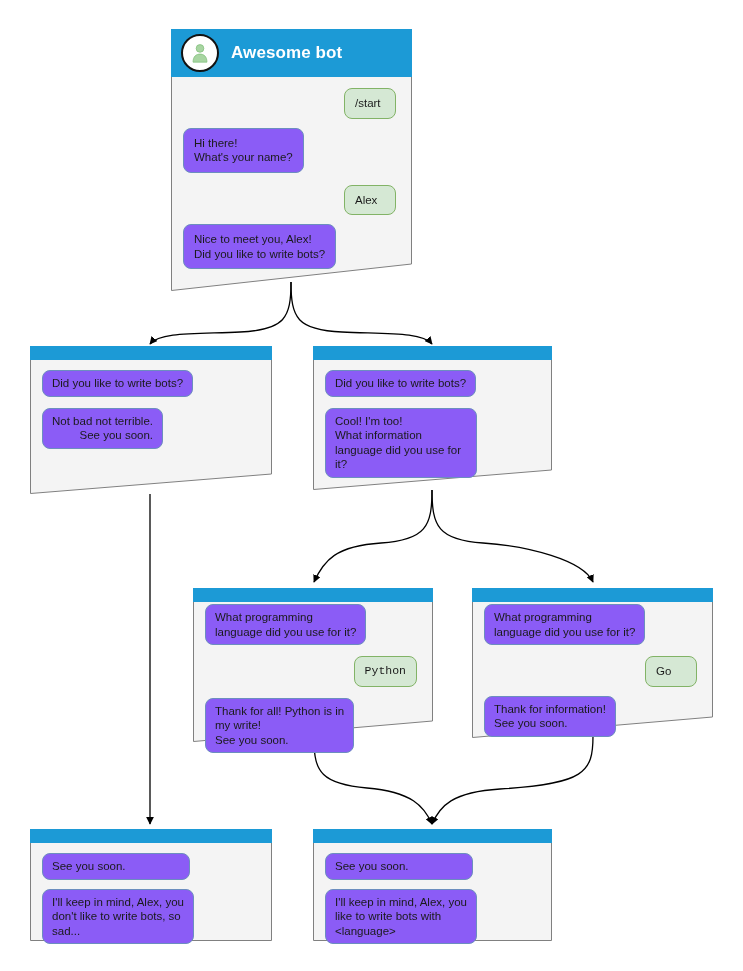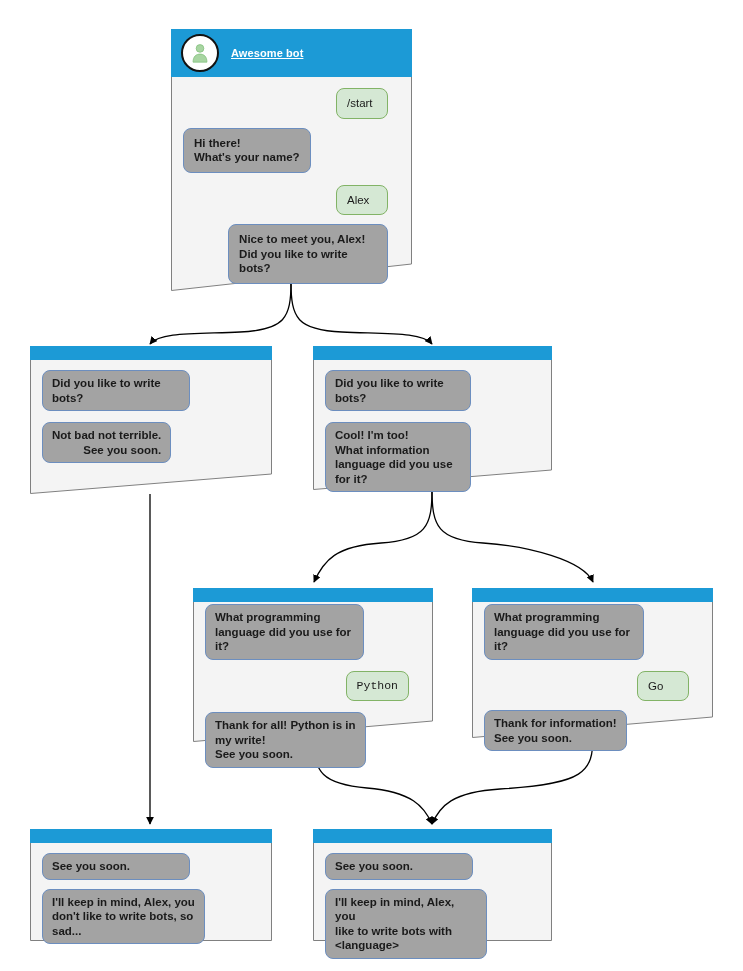--- a/index.html
+++ b/index.html
@@ -58,63 +58,61 @@
   }
   .node-header.titled {
     height: 48px;
     display: flex;
     align-items: center;
     padding-left: 10px;
     gap: 12px;
   }
   .node-title {
     color: #ffffff;
-    font-size: 11px;
+    font-size: 17px;
     font-weight: bold;
     letter-spacing: 0.1px;
-    text-decoration: underline;
   }
 
   .avatar {
     width: 38px;
     height: 38px;
     border-radius: 50%;
     background: #ffffff;
     border: 2px solid #121212;
     box-sizing: border-box;
     display: flex;
     align-items: center;
     justify-content: center;
     flex: 0 0 auto;
   }
 
   .chat-body {
     position: relative;
-    padding: 10px 24px 6px 12px;
+    padding: 10px 16px 6px 12px;
     box-sizing: border-box;
   }
 
   .row { display: flex; margin-bottom: 9px; }
   .row.left  { justify-content: flex-start; }
   .row.right { justify-content: flex-end; }
 
   .bubble {
     font-size: 11.5px;
     line-height: 14.5px;
     color: #1a1a1a;
     padding: 5px 9px;
     border-radius: 8px;
     box-sizing: border-box;
     white-space: pre-line;
     max-width: 72%;
   }
   .bubble.bot {
-    background: #a3a3a3;
+    background: #8b5cf6;
     border: 1px solid #6C8EBF;
-    font-weight: bold;
   }
   .bubble.user {
     background: #D5E8D4;
     border: 1px solid #82B366;
     min-width: 52px;
     text-align: left;
   }
 
   
   .node.root .bubble { max-width: 68%; }
@@ -164,21 +162,21 @@
         <div class="row right">
           <div class="bubble user" style="padding:7px 10px;">/start</div>
         </div>
         <div class="row left" style="margin-top:8px;">
           <div class="bubble bot" style="padding:7px 10px;">Hi there!
 What's your name?</div>
         </div>
         <div class="row right" style="margin-top:12px;">
           <div class="bubble user" style="padding:7px 10px;">Alex</div>
         </div>
-        <div class="row left" style="margin-top:5px;justify-content:flex-end;">
+        <div class="row left" style="margin-top:5px;">
           <div class="bubble bot" style="padding:7px 10px; max-width:78%;">Nice to meet you, Alex!
 Did you like to write bots?</div>
         </div>
       </div>
     </div>
   </div>
 
   <div class="node" style="left:30px; top:346px; width:242px; height:148px;">
     <svg class="node-shape" viewBox="0 0 242 148" preserveAspectRatio="none">
       <polygon points="0.5,0.5 241.5,0.5 241.5,128 0.5,147.5" fill="#F4F4F4" stroke="#808080" stroke-width="1"></polygon>

